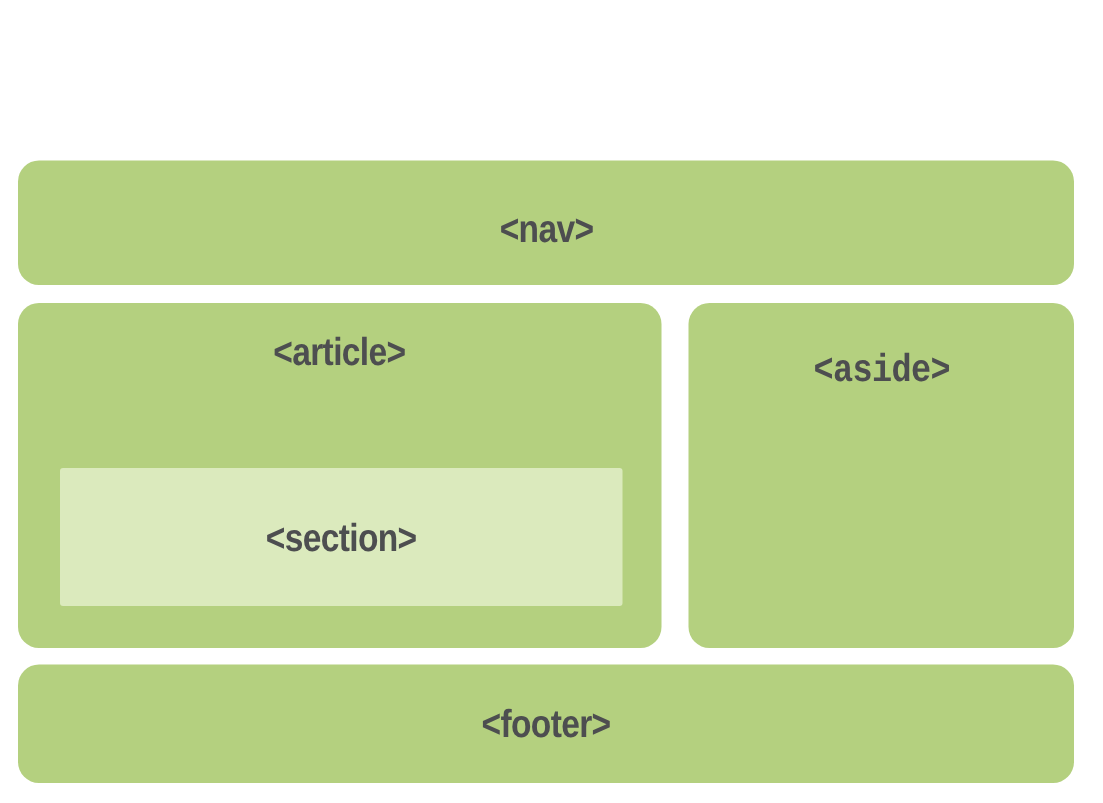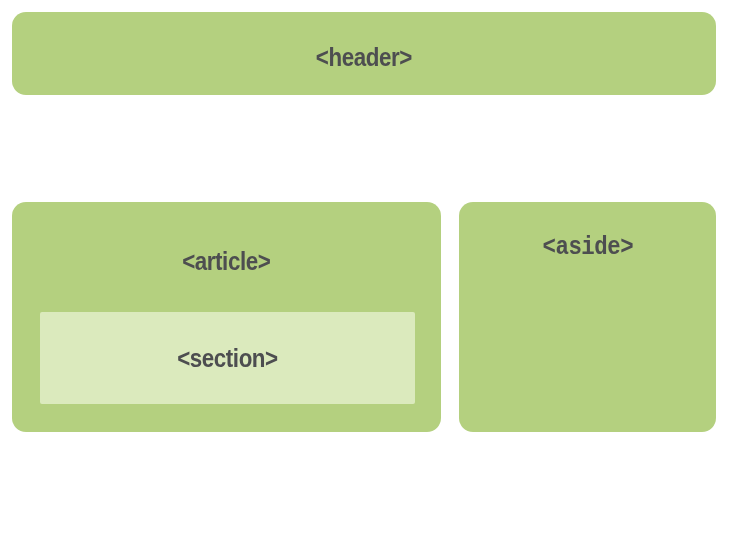--- a/index.html
+++ b/index.html
@@ -42,21 +42,21 @@
   .block-header { top: 12px;  height: 83px; padding-top: 8px; }
   .block-nav    { top: 107px; height: 83px; padding-top: 8px; }
   .block-footer { top: 443px; height: 79px; }
 
   
   .column {
     top: 202px;
     height: 230px;
     text-align: center;
   }
-  .block-article { left: 12px;  width: 429px; padding-top: 44px; }
+  .block-article { left: 12px;  width: 429px; padding-top: 17px; }
   .block-aside   { left: 459px; width: 257px; padding-top: 30px; font-family: Liberation Mono, monospace; }
 
   
   .block-section {
     position: absolute;
     left: 28px;
     top: 110px;
     width: 375px;
     height: 92px;
     background: #dbeabd;
@@ -64,30 +64,33 @@
     display: flex;
     align-items: center;
     justify-content: center;
   }
 </style>
 </head>
 <body>
 
 <div class="canvas">
 
-  <div class="block bar block-header">
-    <span class="label">&lt;header&gt;</span>
+
+  <div class="block bar block-nav">
+    <span class="label">&lt;nav&gt;</span>
   </div>
-
 
   <div class="block column block-article">
     <span class="label">&lt;article&gt;</span>
     <div class="block-section">
       <span class="label">&lt;section&gt;</span>
     </div>
   </div>
 
   <div class="block column block-aside">
     <span class="label">&lt;aside&gt;</span>
   </div>
 
+  <div class="block bar block-footer">
+    <span class="label">&lt;footer&gt;</span>
+  </div>
 
 </div>
 
 </body></html>

